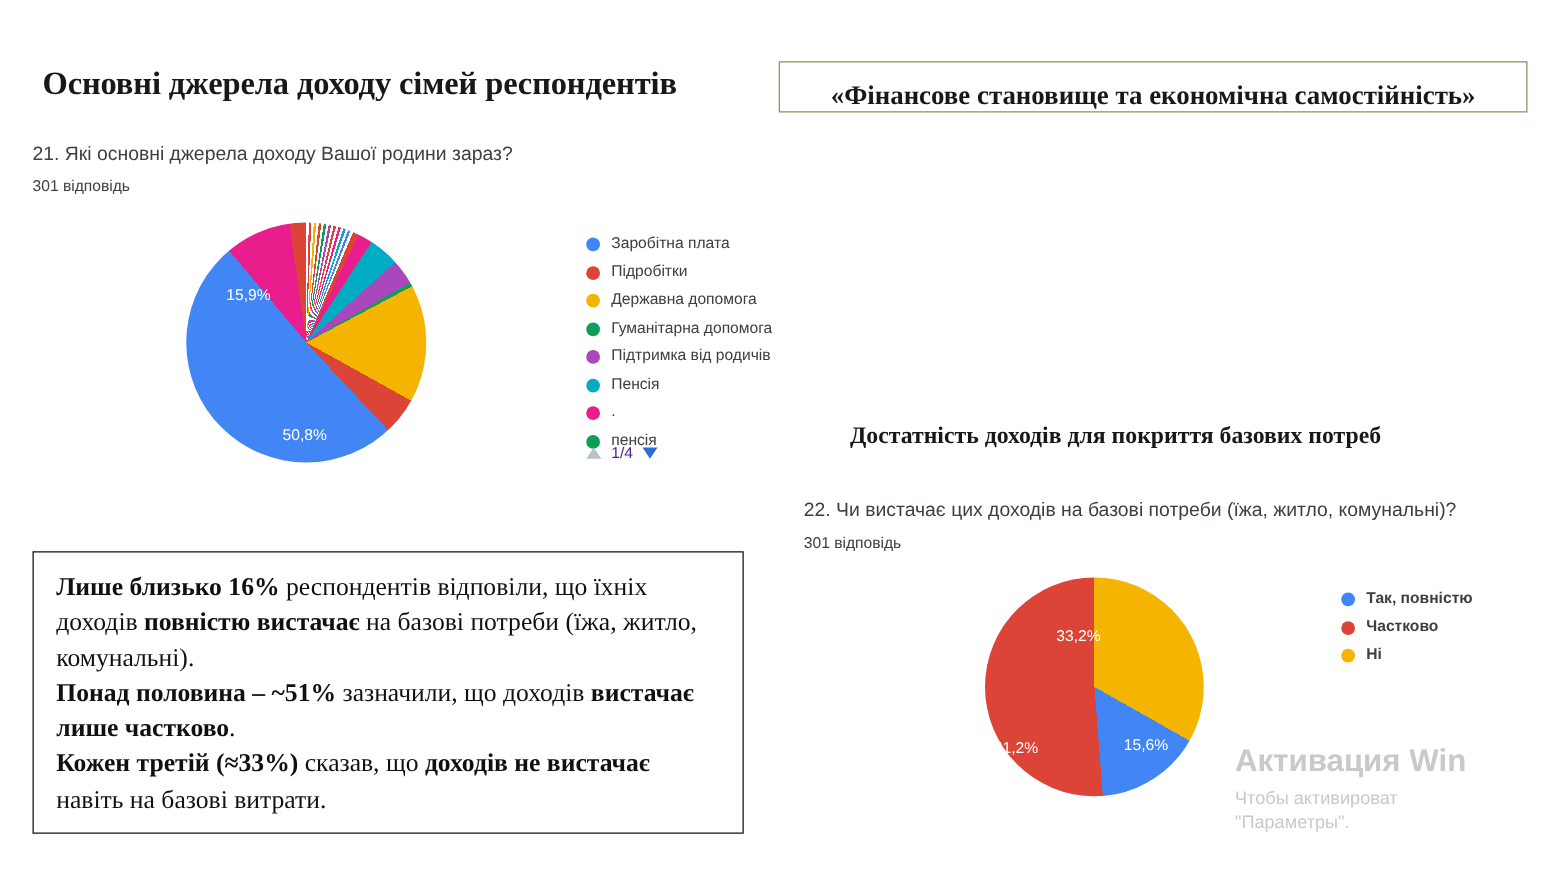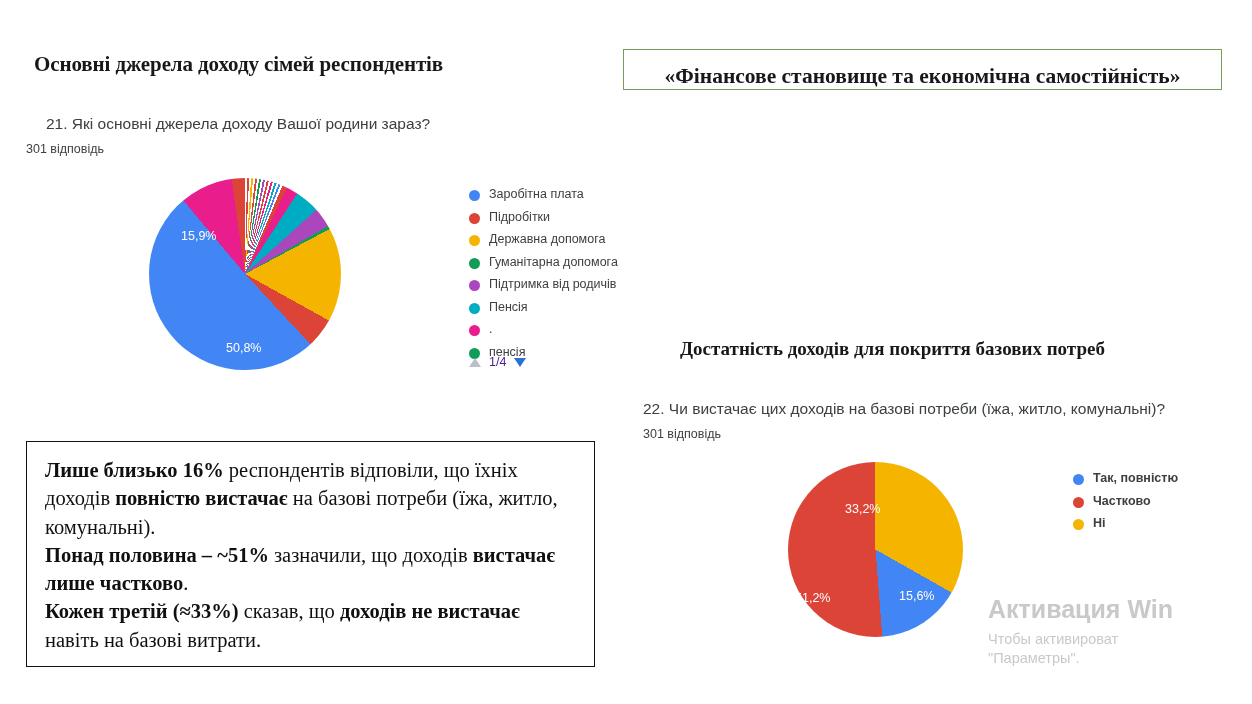--- a/index.html
+++ b/index.html
@@ -24,21 +24,21 @@
   .heading-serif {
     font-family: "Liberation Serif", serif;
     font-weight: bold;
     color: #17181a;
   }
 
   #title-income-sources {
     position: absolute;
     left: 34px;
     top: 52px;
-    font-size: 21px;
+    font-size: 26px;
     letter-spacing: -0.1px;
   }
 
   #title-financial-box {
     position: absolute;
     left: 623px;
     top: 49px;
     width: 597px;
     height: 39px;
     border: 1.5px solid #7a9a5a;
@@ -70,21 +70,21 @@
   }
   .q-title {
     font-size: 15.5px;
     color: #3c4043;
   }
   .q-sub {
     font-size: 12.5px;
     color: #404040;
   }
 
-  #q21-title { left: 26px; top: 115px; margin-left: 20px; }
+  #q21-title { left: 26px; top: 115px; }
   #q21-sub   { left: 26px; top: 142px; }
   #q22-title { left: 643px; top: 400px; }
   #q22-sub   { left: 643px; top: 427px; }
 
   
   .pie {
     position: absolute;
     border-radius: 50%;
   }
   #pie-income {

